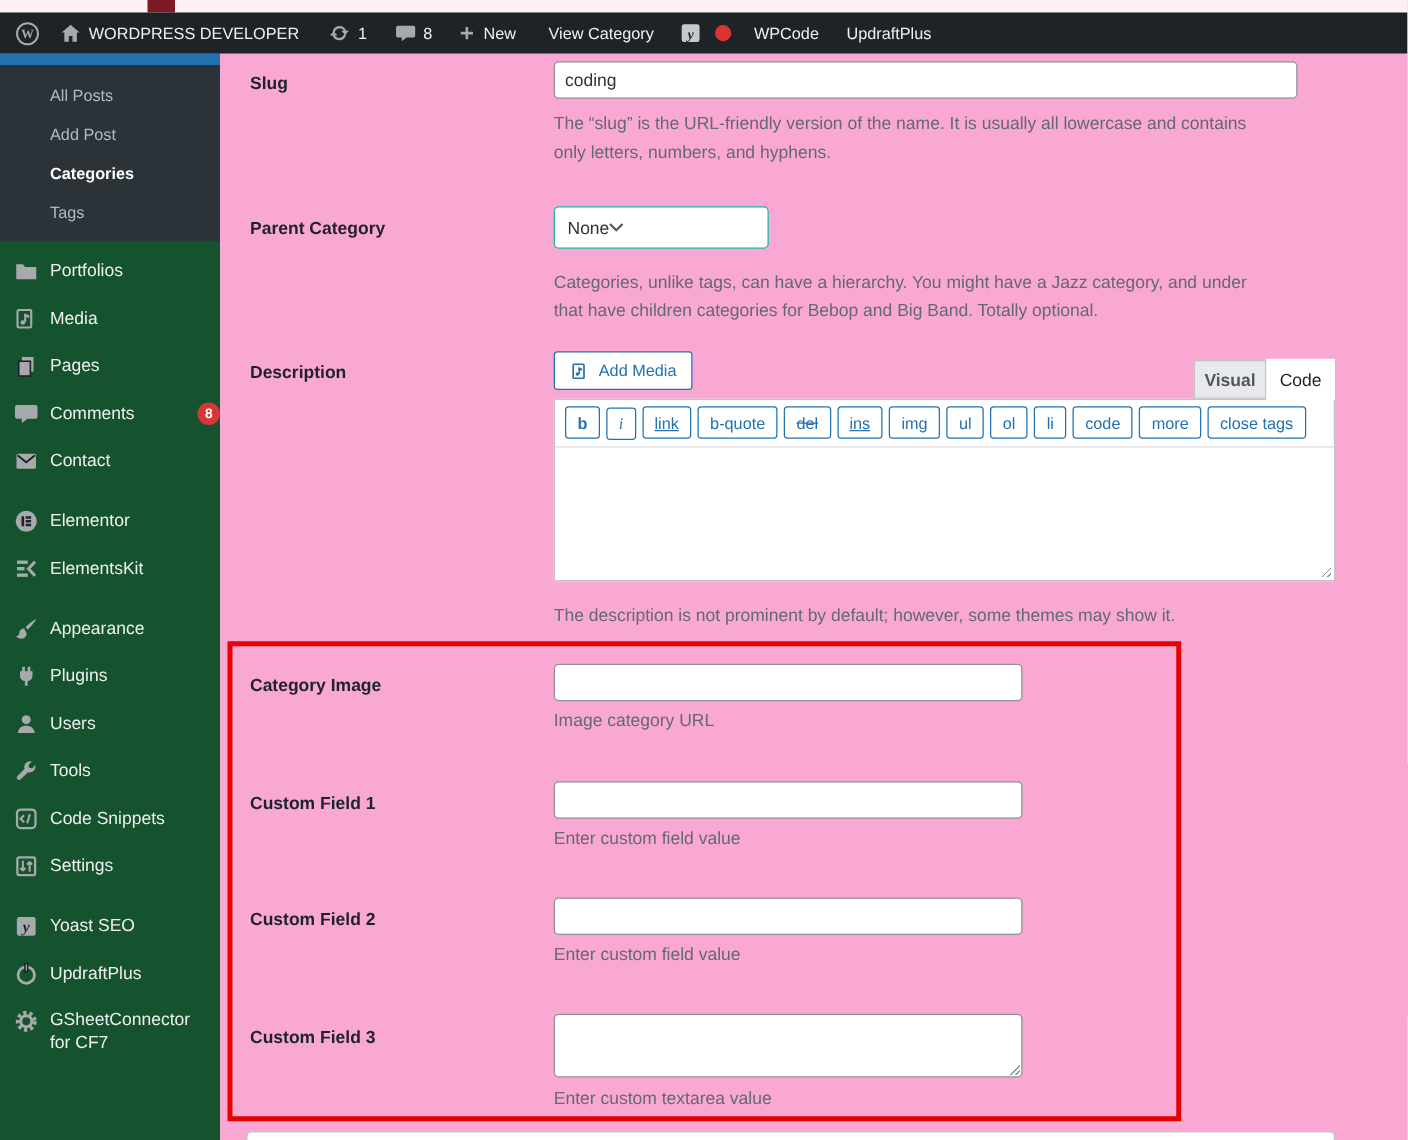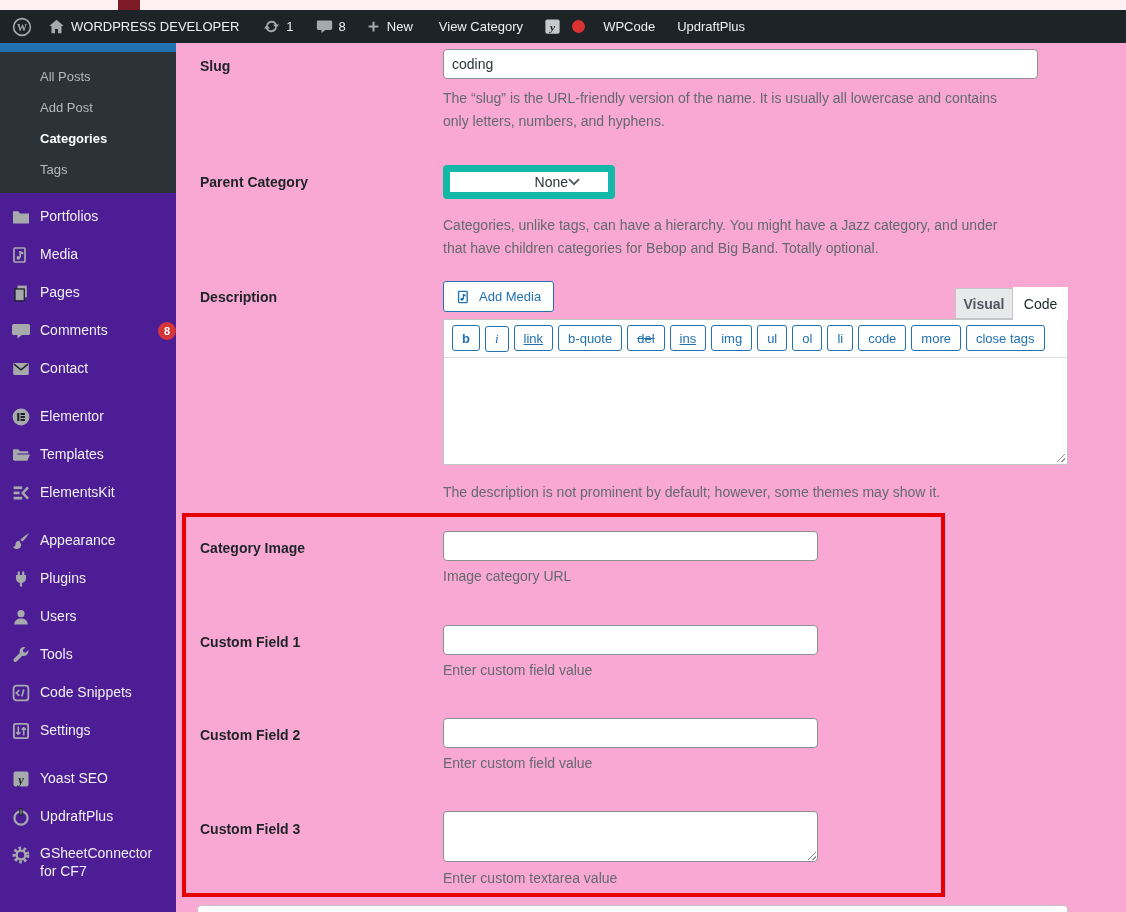--- a/index.html
+++ b/index.html
@@ -14,21 +14,21 @@
   
   .admin-bar { position:absolute; left:0; top:10px; width:1126px; height:33px; background:#1d2327;
                display:flex; align-items:center; color:#f0f0f1; font-size:13px; white-space:nowrap; }
   .ab-item { display:flex; align-items:center; gap:6px; cursor:pointer; }
   .ab-icon { color:#a7aaad; display:flex; align-items:center; }
   .ml12{margin-left:12px}.ml16{margin-left:16px}.ml24{margin-left:24px}.ml22{margin-left:22px}
   .ml20{margin-left:20px}.ml26{margin-left:26px}.ml10{margin-left:10px}.ml18{margin-left:18px}
   .red-dot { width:13px; height:13px; border-radius:50%; background:#dc3232; }
 
   
-  .sidebar { position:absolute; left:0; top:43px; width:176px; height:869px; background:#4c1d95; }
+  .sidebar { position:absolute; left:0; top:43px; width:176px; height:869px; background:#14532d; }
   .posts-active-strip { height:9px; background:#2271b1; }
   .submenu { background:#2c3338; padding:9px 0 8px 0; }
   .submenu-item { height:31px; line-height:31px; padding-left:40px; font-size:13px; color:#b4b9be; cursor:pointer; }
   .submenu-item.current { color:#ffffff; font-weight:bold; }
   .menu-sections { padding-top:5px; }
   .menu-section + .menu-section { margin-top:10px; }
   .menu-item { min-height:38px; display:flex; align-items:center; cursor:pointer; }
   .menu-item.multiline { align-items:flex-start; padding-top:9px; min-height:45px; }
   .menu-icon { width:20px; height:20px; margin-left:11px; margin-right:9px; color:#a7aaad;
                display:flex; align-items:center; justify-content:center; flex:none; }
@@ -39,22 +39,22 @@
 
   
   .content { position:absolute; left:176px; top:43px; width:950px; height:869px; background:#f9a8d4; }
   .content .abs { position:absolute; }
   .field-label { font-size:14px; font-weight:bold; color:#1d2327; }
   .help { font-size:14px; color:#646970; line-height:23px; }
   .txt-input { border:1px solid #8c8f94; border-radius:4px; background:#fff; height:30px;
                padding:0 8px; font-size:14px; color:#2c3338; font-family:"Liberation Sans",sans-serif; }
   .txt-area { border:1px solid #8c8f94; border-radius:4px; background:#fff; resize:none;
               font-size:14px; padding:4px 8px; font-family:"Liberation Sans",sans-serif; }
-  .select-box { position:absolute; border:7px solid #14b8a6; border-radius:4px; background:#fff; height:34px;
-                display:flex; align-items:center; justify-content:flex-end; padding:0 28px 0 10px;
+  .select-box { position:absolute; border:1px solid #14b8a6; border-radius:4px; background:#fff; height:34px;
+                display:flex; align-items:center; justify-content:flex-start; padding:0 10px 0 10px;
                 font-size:14px; color:#2c3338; cursor:pointer; }
   .add-media-btn { position:absolute; display:flex; align-items:center; gap:7px; height:31px; padding:0 12px;
                    background:#fff; border:1px solid #2271b1; border-radius:3px; color:#2271b1;
                    font-size:13px; cursor:pointer; }
   .editor-tab { position:absolute; height:31px; display:flex; align-items:center; justify-content:center;
                 font-size:14px; cursor:pointer; }
   .tab-inactive { background:#e8e9ea; border:1px solid #c3c4c7; color:#50575e;font-weight:bold; }
   .tab-active { background:#ffffff; color:#1d2327; z-index:2; }
   .editor-container { position:absolute; background:#fff; border:1px solid #c3c4c7; }
   .qt-toolbar { height:37px; padding:5px 0 0 8px; }
@@ -215,29 +215,20 @@
                 <rect x="9.5" y="6" width="4.4" height="2" fill="#1d2327"></rect>
                 <rect x="9.5" y="9" width="4.4" height="2" fill="#1d2327"></rect>
                 <rect x="9.5" y="12" width="4.4" height="2" fill="#1d2327"></rect>
               </svg>
             </span>
             <span class="menu-label">Elementor</span>
           </div>
           <div class="menu-item">
             <span class="menu-icon">
               <svg viewBox="0 0 20 20">
-                <path fill="currentColor" d="M2 4.2h5.4l1.5 2h8.3v2.2H6.6L3.8 15H2z"></path>
-                <path fill="currentColor" d="M5.2 9.4H19l-2.6 6.4H2.8z"></path>
-              </svg>
-            </span>
-            <span class="menu-label">Templates</span>
-          </div>
-          <div class="menu-item">
-            <span class="menu-icon">
-              <svg viewBox="0 0 20 20">
                 <rect x="2.6" y="3.4" width="8.6" height="2.7" fill="currentColor"></rect>
                 <rect x="2.6" y="8.6" width="6" height="2.7" fill="currentColor"></rect>
                 <rect x="2.6" y="13.8" width="8.6" height="2.7" fill="currentColor"></rect>
                 <path d="M17 4.4l-5.2 5.6L17 15.6" fill="none" stroke="currentColor" stroke-width="2.5"></path>
               </svg>
             </span>
             <span class="menu-label">ElementsKit</span>
           </div>
         </div>
         <div class="menu-section">

